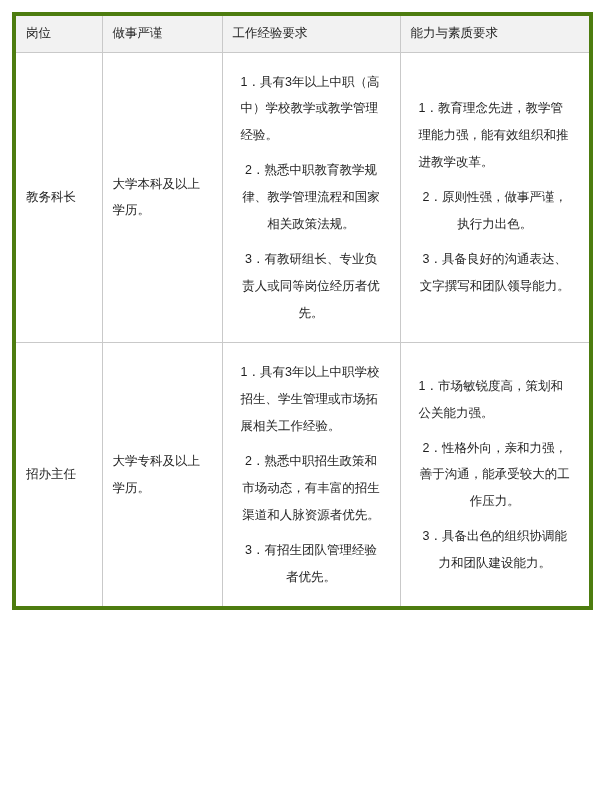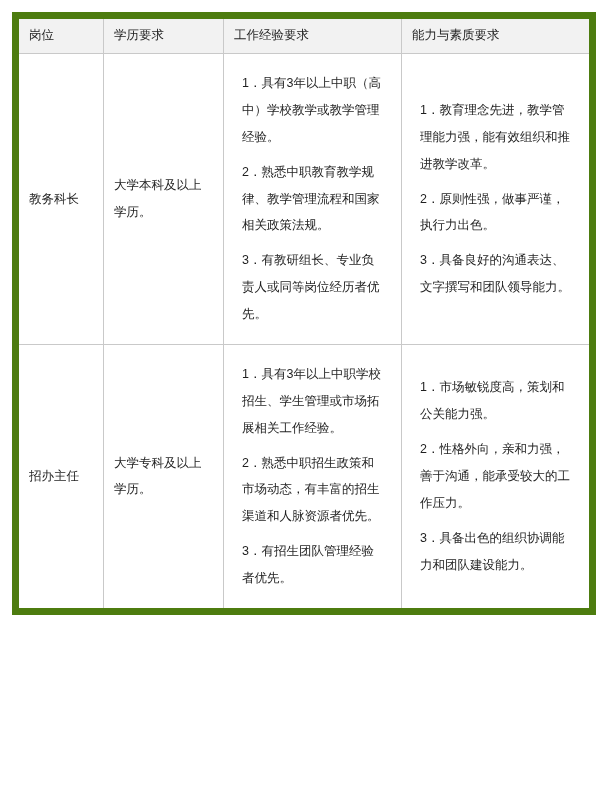--- a/index.html
+++ b/index.html
@@ -18,21 +18,21 @@
     position: relative;
     width: 601px;
     height: 802px;
     box-sizing: border-box;
     padding: 12px 12px 0 12px;
   }
   table.req-table {
     width: 577px;
     border-collapse: collapse;
     table-layout: fixed;
-    border: 7px solid #4d7c0f;
+    border: 4px solid #4d7c0f;
   }
   table.req-table td,
   table.req-table th {
     border: 1px solid #c9c9c9;
     vertical-align: middle;
     text-align: left;
     font-weight: normal;
     font-size: 12.5px;
     line-height: 2.15;
     color: #1f1f1f;
@@ -59,20 +59,21 @@
   }
   td.cell-exp,
   td.cell-comp {
     vertical-align: middle;
   }
   .para {
     margin: 8px;
   }
   .para + .para {
     margin-top: 0px;
+    text-align: center;
   }
   .footnote {
     margin-top: 18px;
     font-size: 12.5px;
     line-height: 1.8;
     color: #1f1f1f;
     padding-left: 2px;
   }
 </style>
 </head>
@@ -83,21 +84,21 @@
   <table class="req-table">
     <colgroup>
       <col class="c-post">
       <col class="c-edu">
       <col class="c-exp">
       <col class="c-comp">
     </colgroup>
     <thead>
       <tr>
         <td>岗位</td>
-        <td>学历要求</td>
+        <td>做事严谨</td>
         <td>工作经验要求</td>
         <td>能力与素质要求</td>
       </tr>
     </thead>
     <tbody>
       <tr>
         <td class="cell-post">教务科长</td>
         <td class="cell-edu">大学本科及以上学历。</td>
         <td class="cell-exp">
           <p class="para">1．具有3年以上中职（高中）学校教学或教学管理经验。</p>

